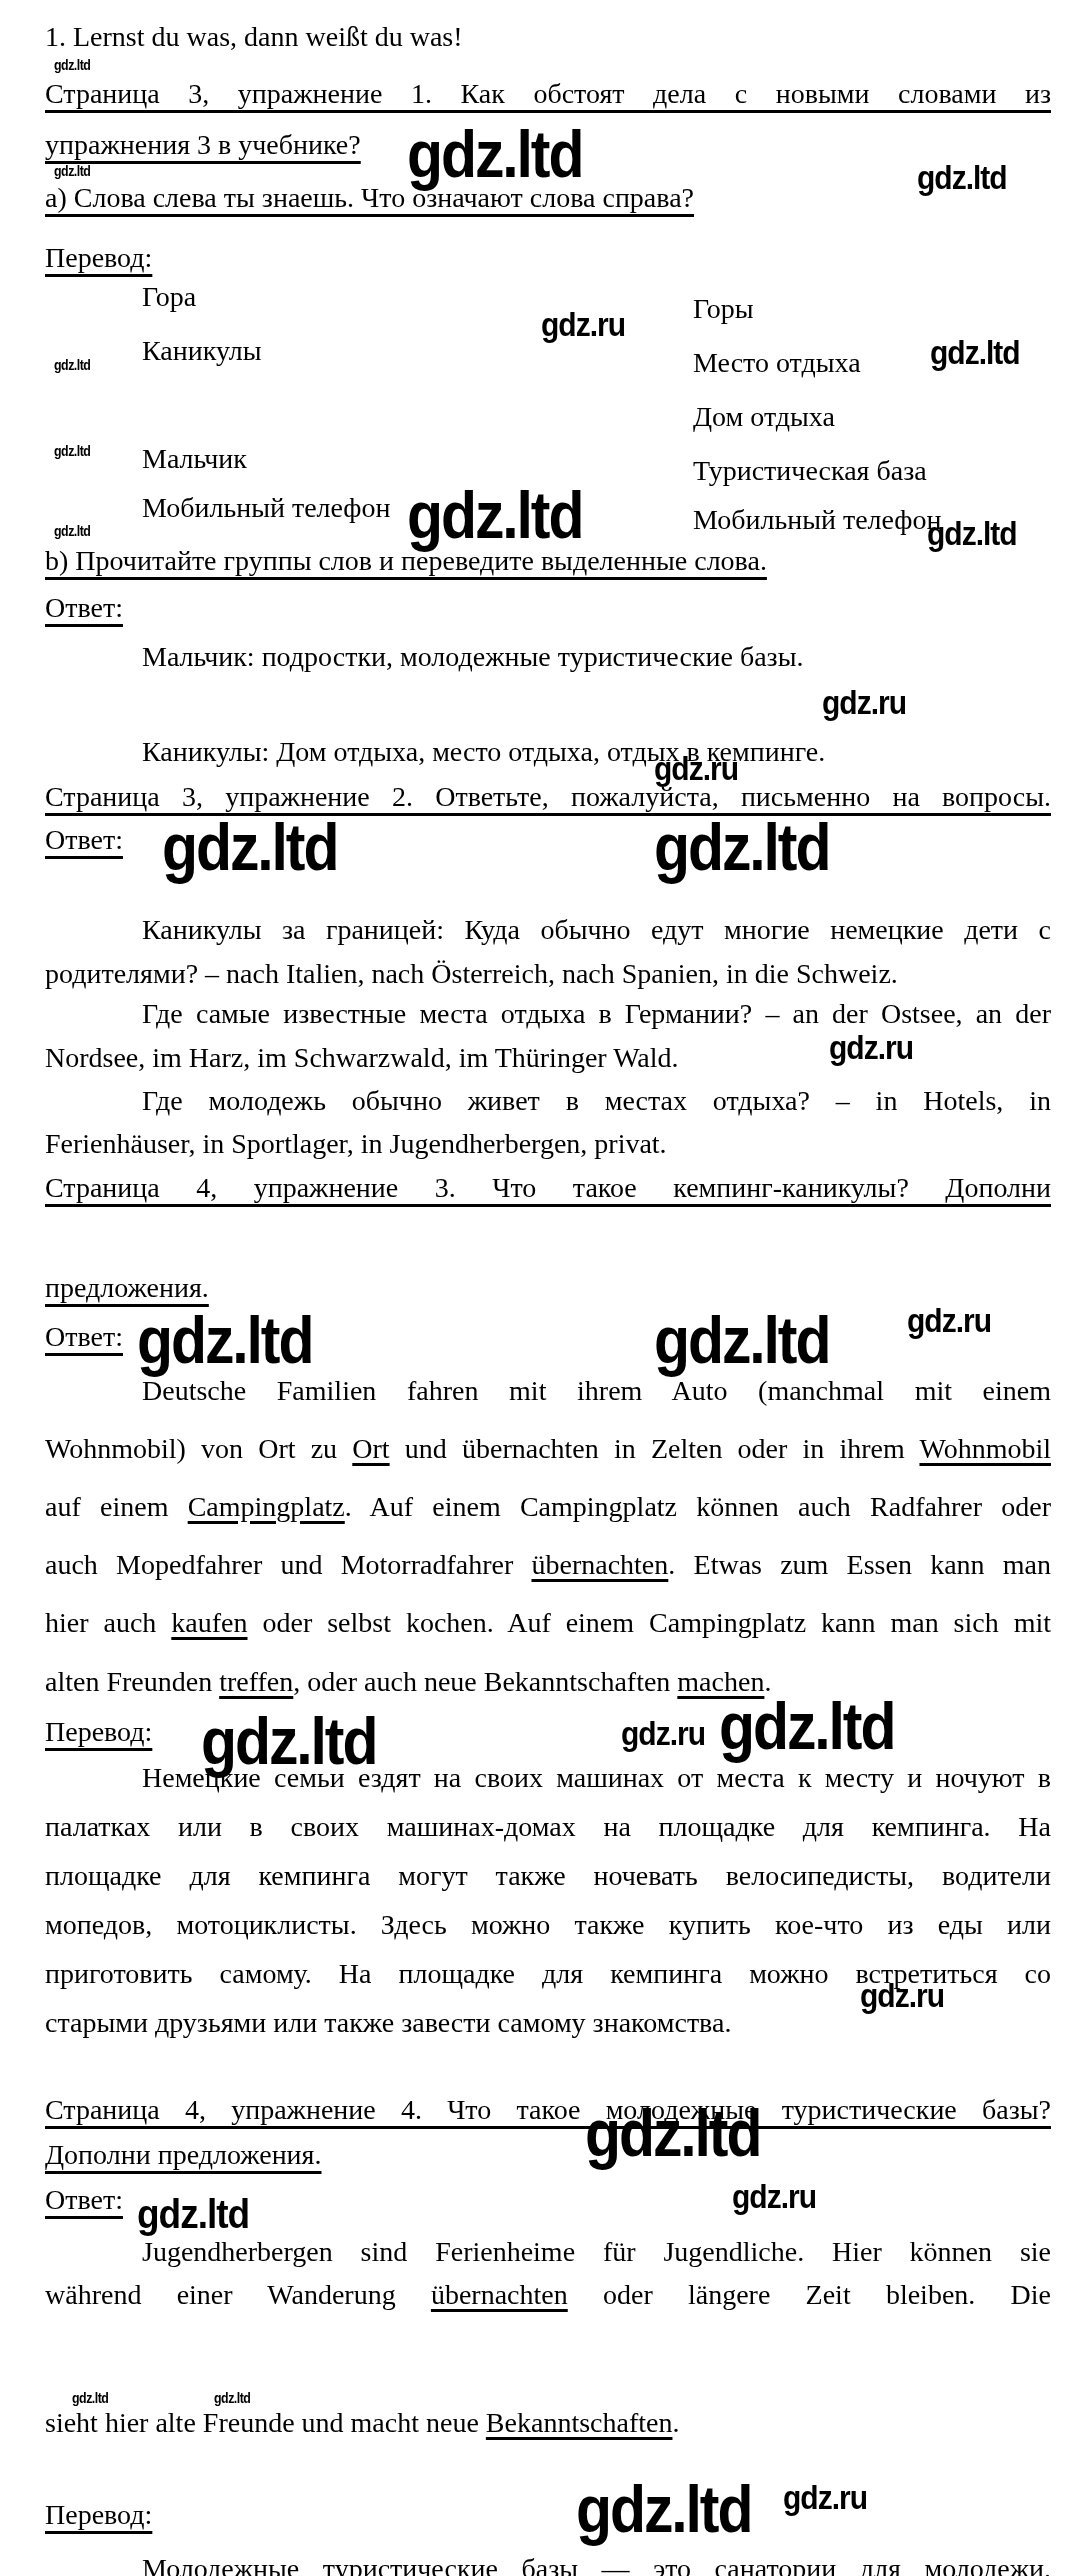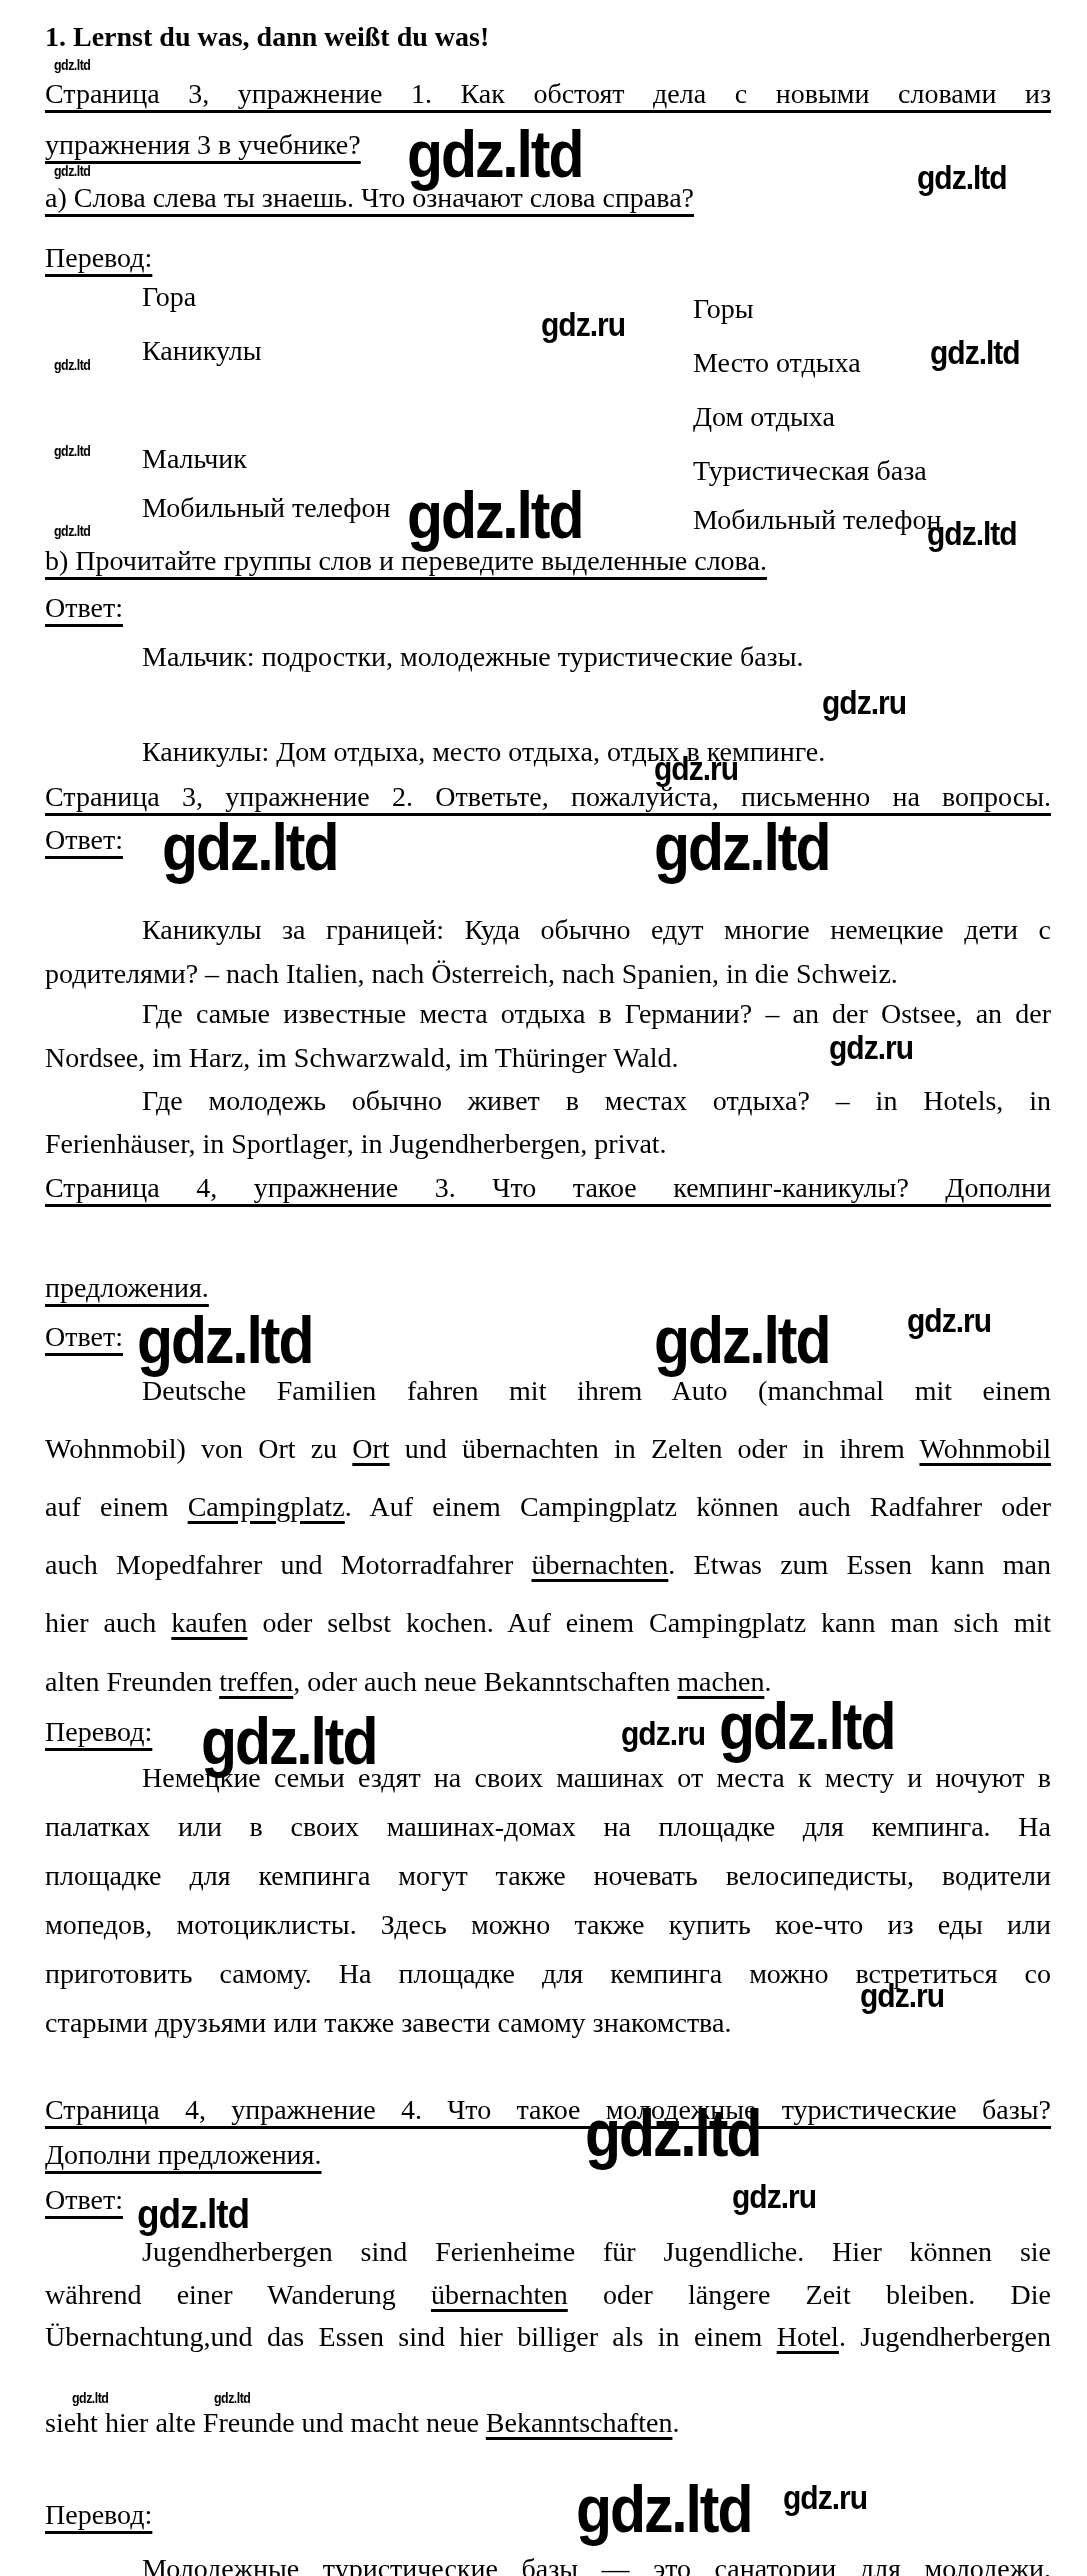--- a/index.html
+++ b/index.html
@@ -11,21 +11,21 @@
     overflow:hidden;
     font-family:"Liberation Serif","DejaVu Serif",serif;
     color:#000;
   }
   .ln{
     position:absolute;
     left:45px;right:37px;
     font-size:28px;line-height:1.12;
     white-space:normal;
   }
-  .b{font-weight:bold;}
+  .b{font-weight:normal;}
   .j{text-align:justify;text-align-last:justify;}
   .ind{text-indent:97px;}
   .ul{text-decoration:underline;text-decoration-thickness:3.1px;text-underline-offset:7.2px;}
   .u{text-decoration:underline;text-decoration-thickness:2.6px;text-underline-offset:5.2px;}
   .wl{display:inline-block;padding-left:97px;}
   .wr{position:absolute;left:648px;top:0;margin-top:12px;}
   .wm{
     position:absolute;
     font-family:"Liberation Sans","DejaVu Sans",sans-serif;
     font-weight:bold;
@@ -102,21 +102,20 @@
   <div class="ln j" style="top:1909px">мопедов, мотоциклисты. Здесь можно также купить кое-что из еды или</div>
   <div class="ln j" style="top:1860px">площадке для кемпинга могут также ночевать велосипедисты, водители</div>
   <div class="ln j" style="top:1958px">приготовить самому. На площадке для кемпинга можно встретиться со</div>
   <div class="ln" style="top:2007px">старыми друзьями или также завести самому знакомства.</div>
 
   <div class="ln j ul" style="top:2094px">Страница 4, упражнение 4. Что такое молодежные туристические базы?</div>
   <div class="ln ul" style="top:2139px">Дополни предложения.</div>
   <div class="ln ul" style="top:2184px">Ответ:</div>
   <div class="ln ind j" style="top:2236px">Jugendherbergen sind Ferienheime für Jugendliche. Hier können sie</div>
   <div class="ln j" style="top:2279px">während einer Wanderung <span class="u">übernachten</span> oder längere Zeit bleiben. Die</div>
-  <div class="ln j" style="top:2321px">Übernachtung,und das Essen sind hier billiger als in einem <span class="u">Hotel</span>. Jugendherbergen</div>
   <div class="ln" style="top:2407px">sieht hier alte Freunde und macht neue <span class="u">Bekanntschaften</span>.</div>
   <div class="ln ul" style="top:2499px">Перевод:</div>
   <div class="ln ind j" style="top:2553px">Молодежные туристические базы — это санатории для молодежи.</div>
 
   <div class="wm s" style="left:54px;top:58px">gdz.ltd</div>
   <div class="wm l" style="left:407px;top:117px">gdz.ltd</div>
   <div class="wm m" style="left:917px;top:159px">gdz.ltd</div>
   <div class="wm s" style="left:54px;top:164px">gdz.ltd</div>
   <div class="wm m" style="left:541px;top:306px">gdz.ru</div>
   <div class="wm m" style="left:930px;top:334px">gdz.ltd</div>

